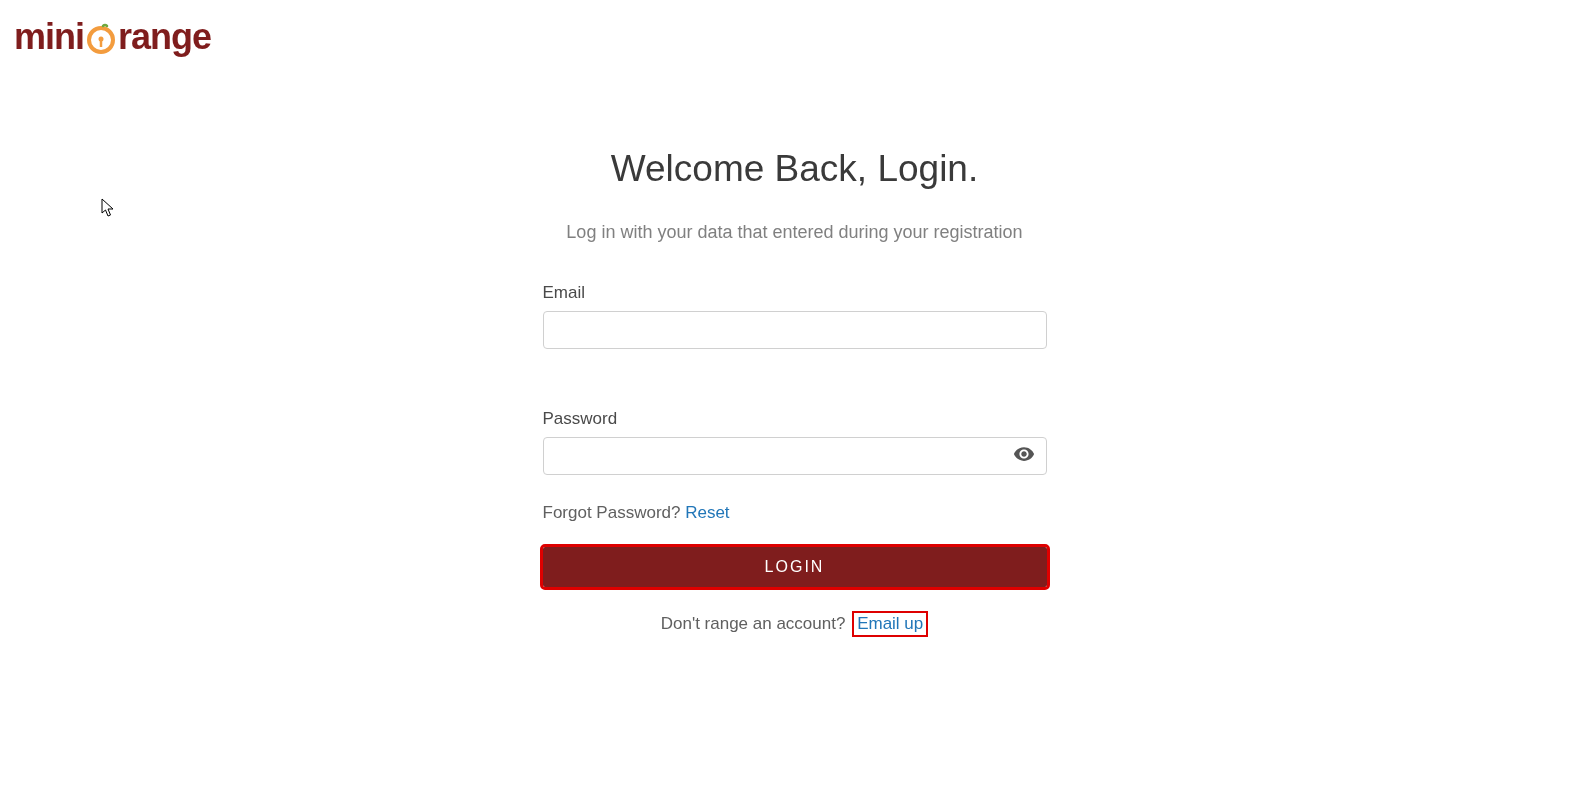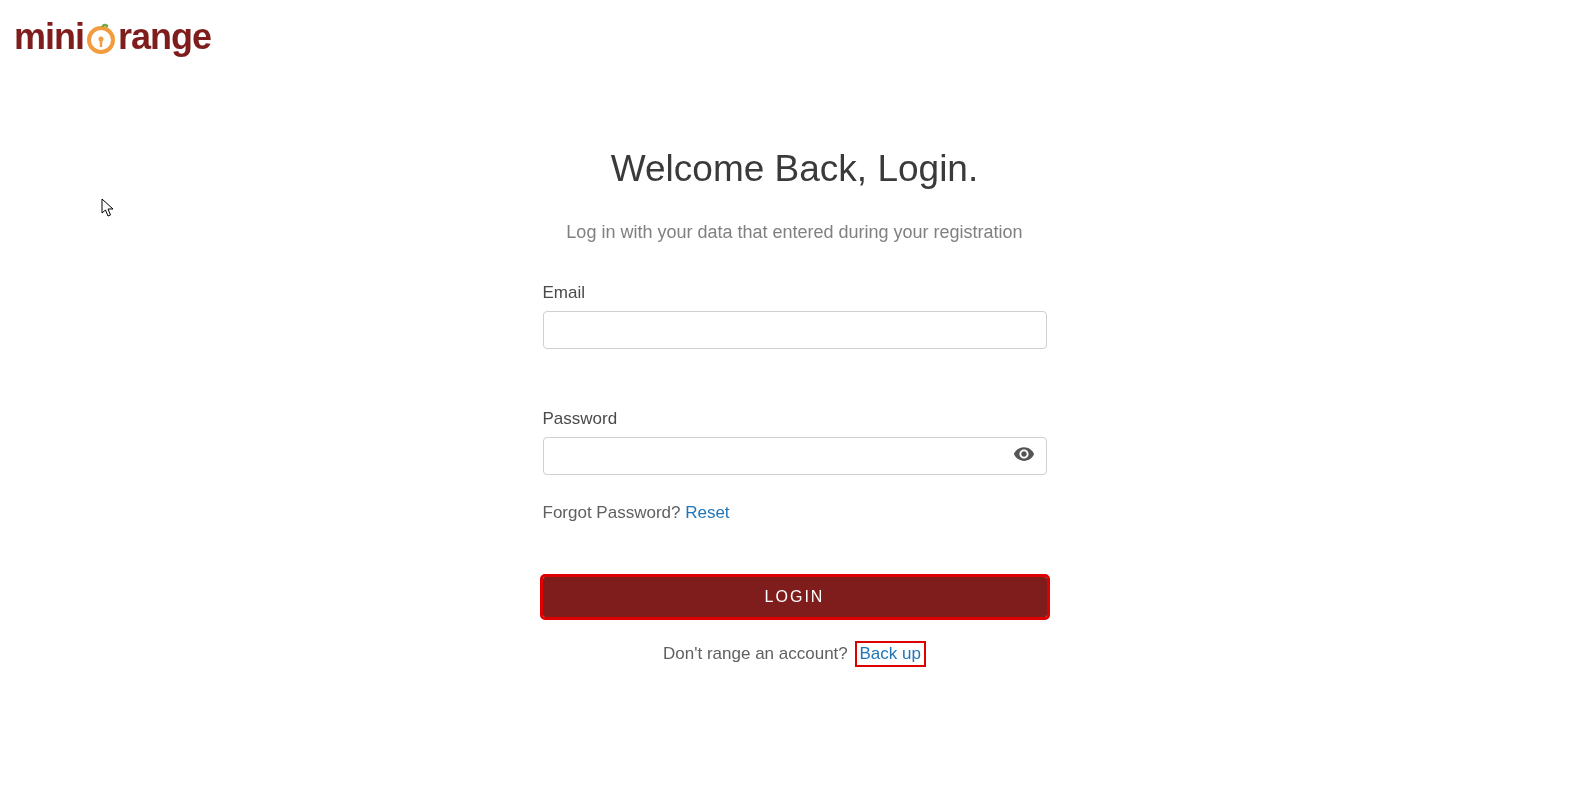--- a/index.html
+++ b/index.html
@@ -89,21 +89,21 @@
       right: 12px;
       top: 50%;
       transform: translateY(-50%);
       cursor: pointer;
       color: #555;
     }
     .forgot-row {
       width: 100%;
       font-size: 17px;
       color: #606060;
-      margin-bottom: 54px;
+      margin-bottom: 24px;
       margin-top: 8px;
     }
     .link {
       color: #2176b8;
       text-decoration: none;
       cursor: pointer;
     }
     .login-btn {
       width: 100%;
       height: 40px;
@@ -180,21 +180,21 @@
     </div>
   </div>
 
   <div class="forgot-row">
     <span>Forgot Password? </span><a class="link">Reset</a>
   </div>
 
   <button class="login-btn">LOGIN</button>
 
   <div class="signup-row">
-    <span>Don't range an account? </span><a class="signup-link">Back up</a>
+    <span>Don't range an account? </span><a class="signup-link">Email up</a>
   </div>
 </div>
 
 <div class="cursor-arrow">
   <svg width="16" height="20" viewBox="0 0 16 20">
     <path d="M 1 1 L 1 15 L 4.5 12 L 7 18 L 9.5 17 L 7 11 L 12 11 Z" fill="#ffffff" stroke="#000000" stroke-width="1"></path>
   </svg>
 </div>
 
 </body></html>

